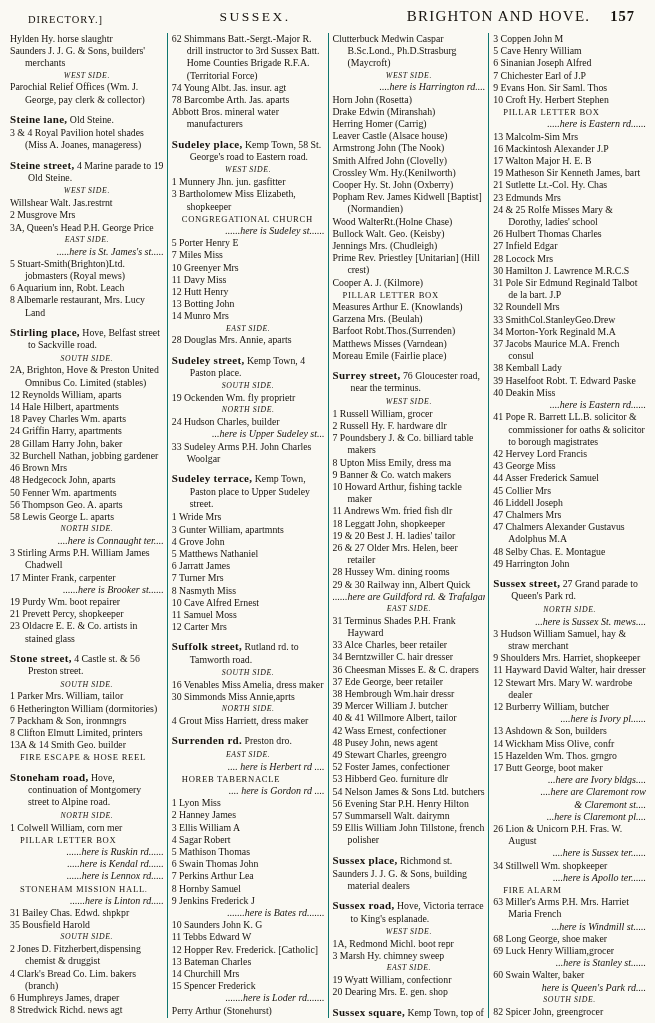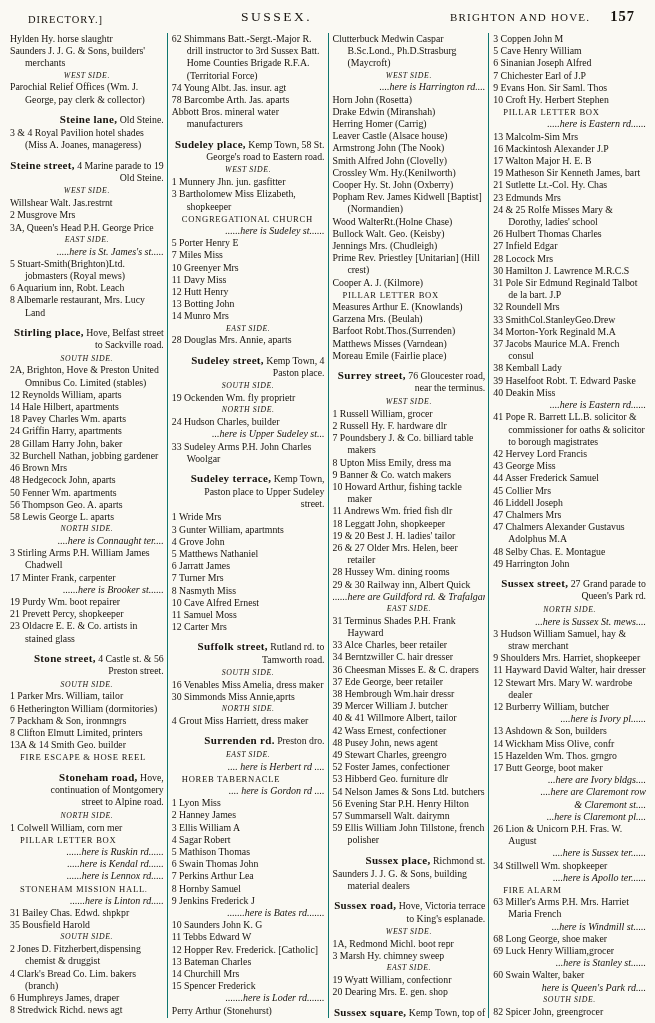--- a/index.html
+++ b/index.html
@@ -10,40 +10,40 @@
     -webkit-font-smoothing:antialiased;
   }
   .sheet{padding:5px 6px 0 6px;}
   .hdr{
     display:flex;align-items:flex-end;justify-content:space-between;
     padding:2px 14px 0 22px;
     gap:40px;
   }
   .hdr-left{font-size:10.5px;letter-spacing:1px;}
   .hdr-center{font-size:13.5px;letter-spacing:2.5px;}
-  .hdr-right{font-size:11px;letter-spacing:1.2px;}
+  .hdr-right{font-size:15px;letter-spacing:1.2px;}
   .page-num{font-weight:bold;font-size:14.5px;margin-left:16px;letter-spacing:1px;}
   .cols{
     display:flex;align-items:stretch;
     margin-top:8px;height:985px;overflow:hidden;
   }
   .col{
     width:25%;box-sizing:border-box;
     padding:0 3px 0 4px;
   }
   .col + .col{border-left:1px solid #0f766e;}
   .col p{margin:0;}
   .entry{
     font-size:9.8px;line-height:12.2px;
     padding-left:15px;text-indent:-15px;
   }
   .street{
     margin-top:7px !important;margin-bottom:1px !important;
     font-size:9.8px;line-height:12.4px;
-    padding-left:18px;text-indent:-18px;text-align:right;
+    padding-left:18px;text-indent:-18px;
   }
   .street .nm{font-weight:bold;font-size:11px;letter-spacing:.3px;}
   .side{
     text-align:center;font-size:7.8px;letter-spacing:.6px;
     line-height:11.8px;
     font-style:italic;
   }
   .here{
     text-align:right;font-style:italic;font-size:10px;
     line-height:12.2px;white-space:nowrap;overflow:hidden;

